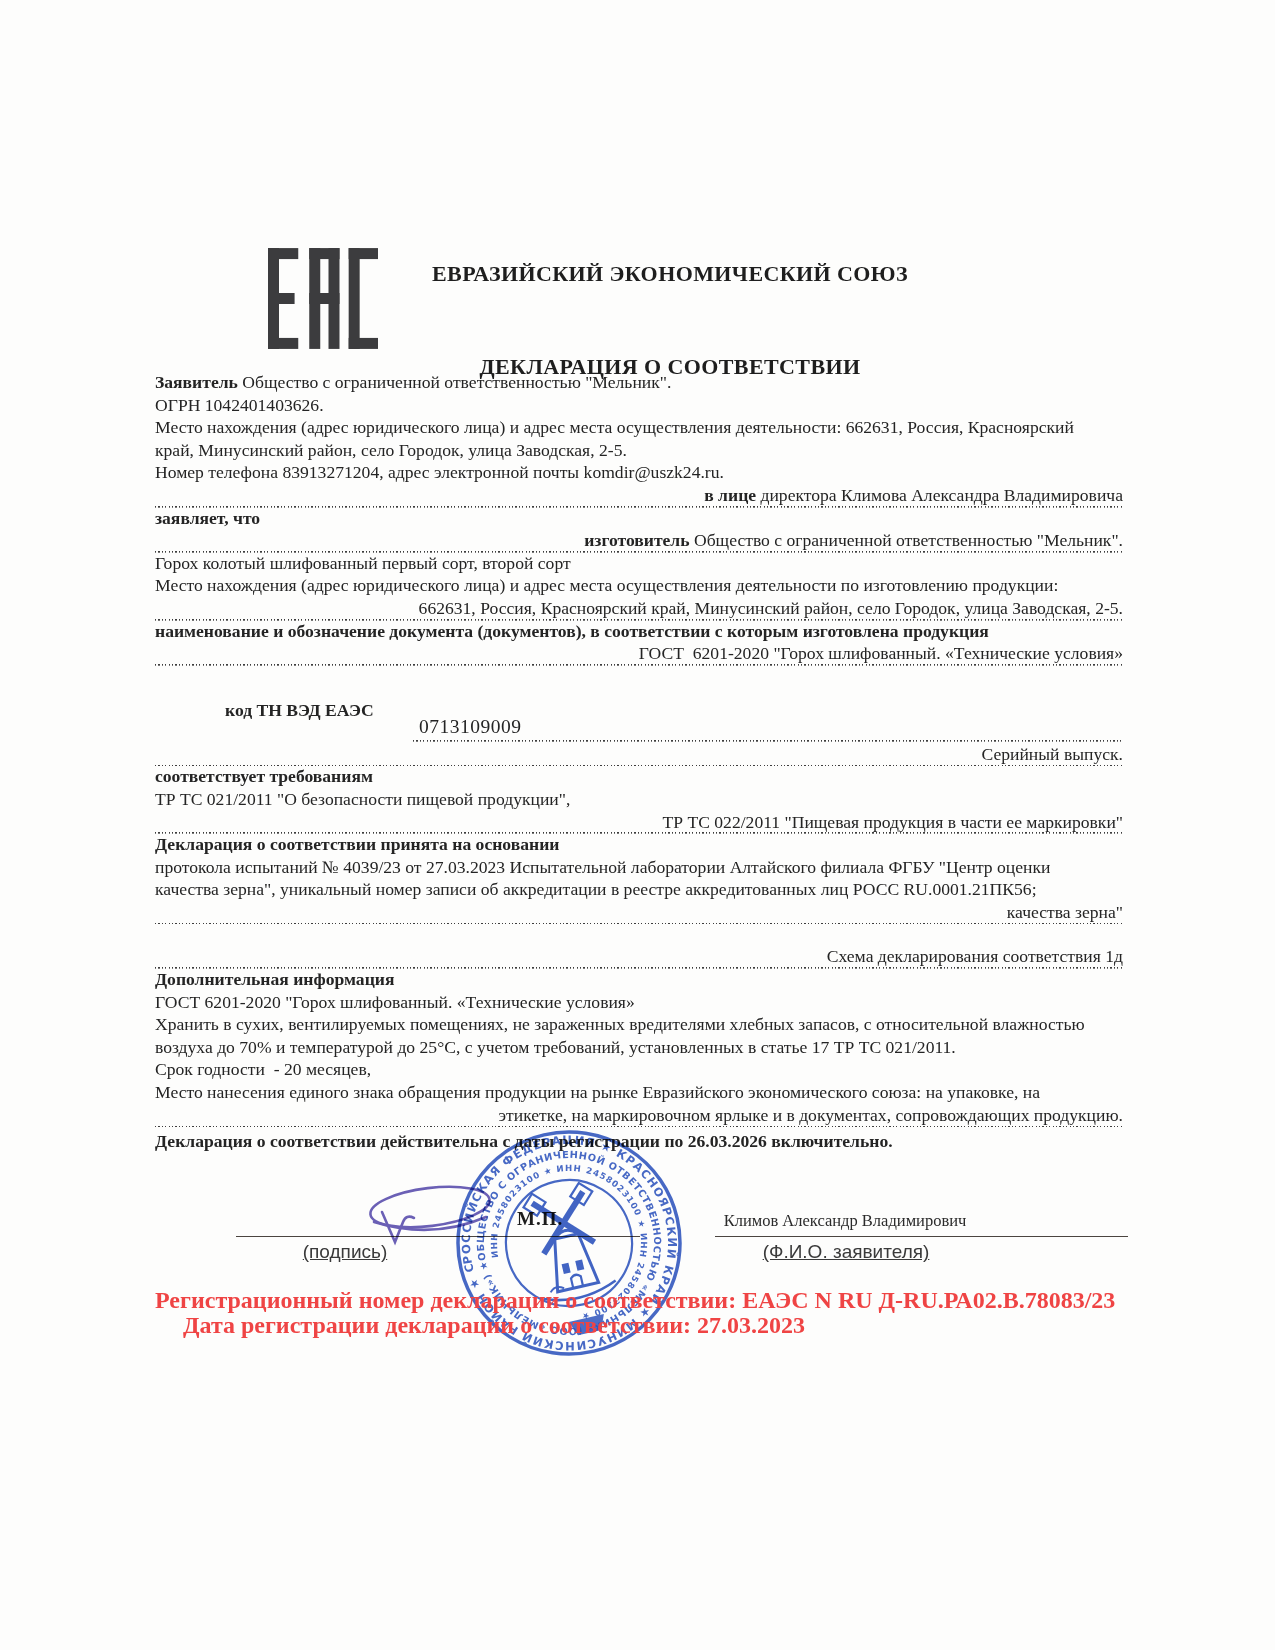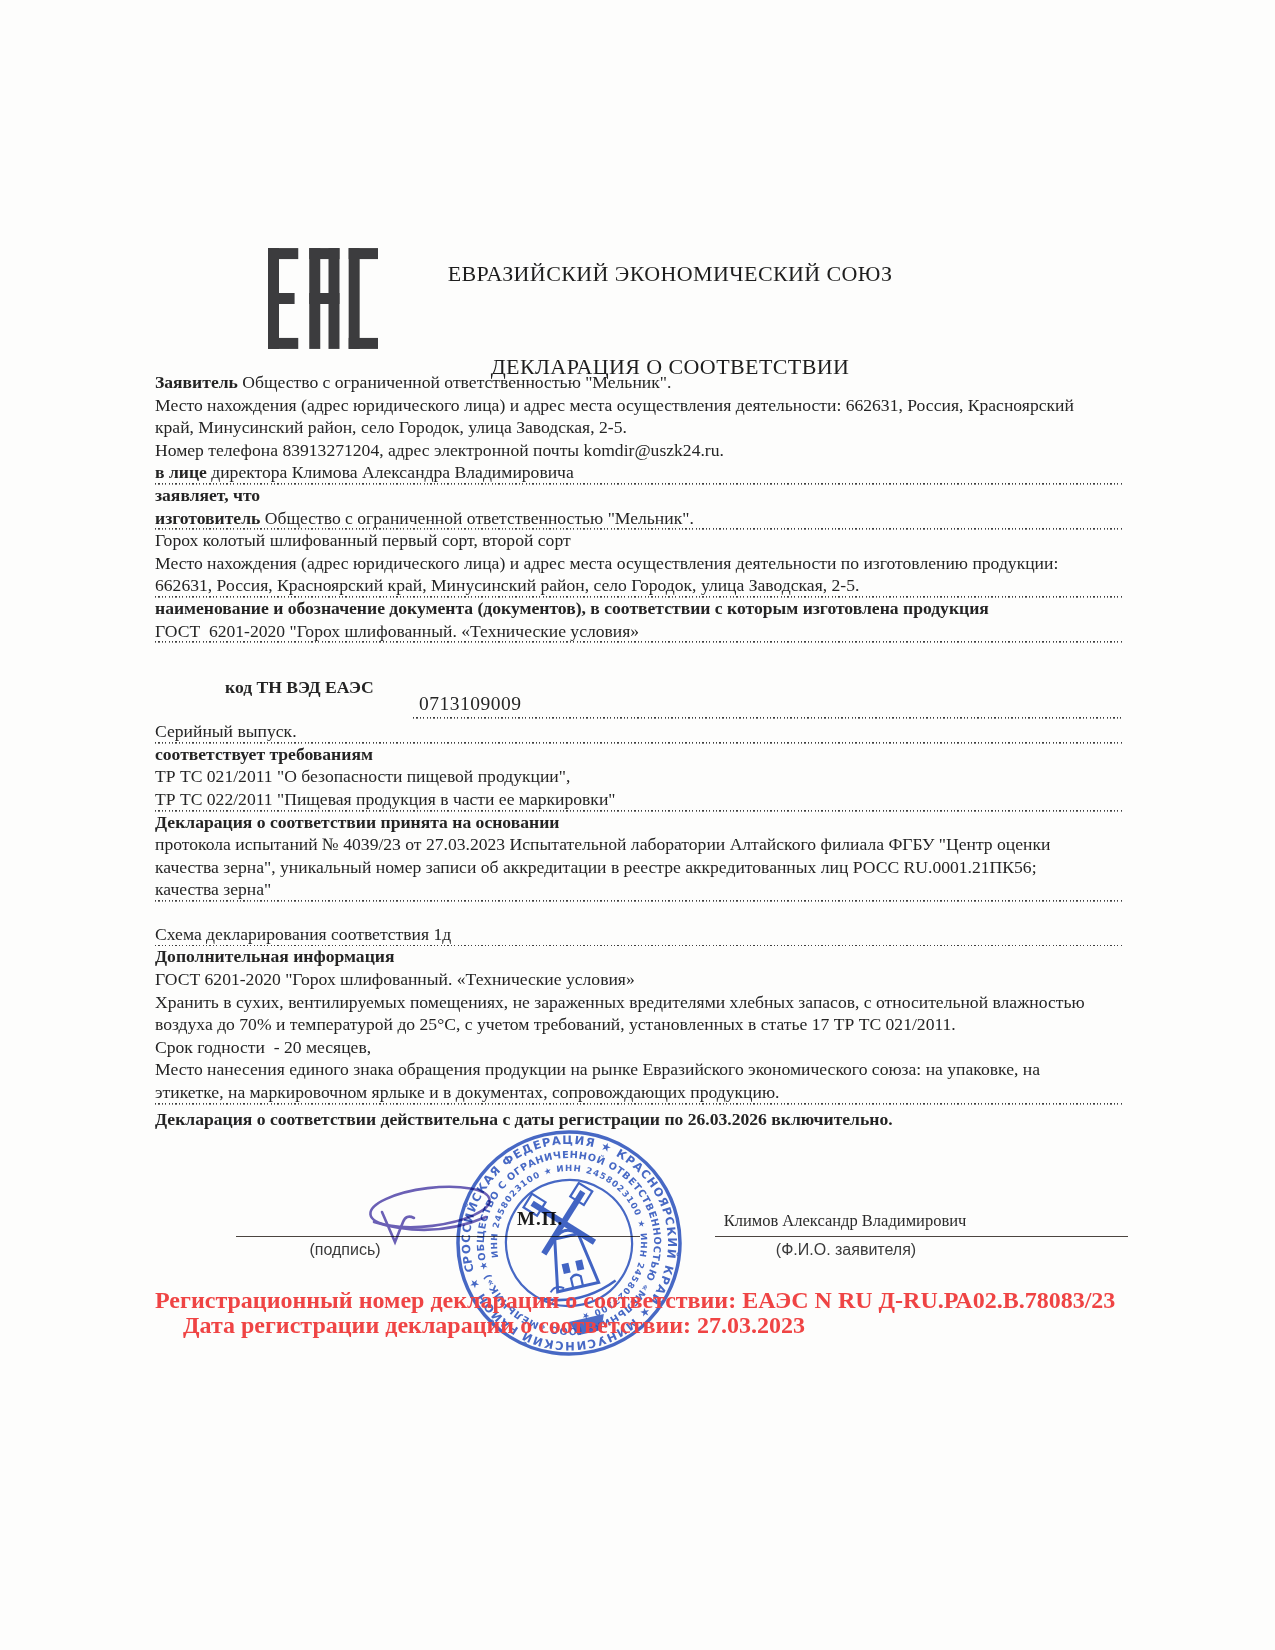--- a/index.html
+++ b/index.html
@@ -4,43 +4,43 @@
 <style>
   * { margin:0; padding:0; box-sizing:border-box; }
   html,body { background:#ffffff; }
   .page {
     position:relative; width:1275px; height:1650px; background:#fdfdfc;
     font-family:"Liberation Serif","DejaVu Serif",serif; color:#242424; overflow:hidden;
   }
   
   .titles {
     position:absolute; left:250px; top:196px; width:840px; text-align:center;
-    font-weight:normal; font-size:22px; line-height:31px; color:#1e1e1e; letter-spacing:.4px;
+    font-weight:bold; font-size:22px; line-height:31px; color:#1e1e1e; letter-spacing:.4px;
     white-space:pre;
   }
   .eac { position:absolute; left:268px; top:245px; width:110px; height:107px; }
   
   .flow { position:absolute; left:155px; top:372px; width:968px; font-size:17.6px; }
   .ln { position:relative; height:22.6px; white-space:pre; overflow:visible; line-height:21px; }
   .b { font-weight:bold; }
   .u {
     background-image:repeating-linear-gradient(90deg,#3d3d3d 0 1.2px,transparent 1.2px 3.4px);
-    background-repeat:no-repeat; background-position:0 100%; background-size:100% 1.7px;
+    background-repeat:no-repeat; background-position:0 100%; background-size:100% 1.7px;text-align:right;
   }
   .tnved { height:64px; margin-top:14px; }
   .tnved-label { position:absolute; left:70px; top:20px; }
   .tnved-code { position:absolute; left:264px; top:36px; font-size:19.5px; letter-spacing:.5px; }
   .tnved-underline { position:absolute; left:258px; right:0; bottom:2px; height:2px; }
   .gap6 { margin-top:22px; }
   .gap8 { margin-top:4px; }
   
   .rule { position:absolute; height:0; border-top:1.5px solid #4b4540; }
   .rule-sign { left:236px; top:1236px; width:404px; }
   .rule-fio  { left:715px; top:1236px; width:413px; }
-  .cap { position:absolute; font-family:"Liberation Sans","DejaVu Sans",sans-serif; font-size:16px; color:#3a3a3a; text-align:center; }
+  .cap { position:absolute; font-family:"Liberation Sans","DejaVu Sans",sans-serif; font-size:19px; color:#3a3a3a; text-align:center;text-decoration:underline; }
   .cap-sign { left:235px; top:1241px; width:220px; }
   .cap-fio  { left:710px; top:1241px; width:272px; }
   .fio-name { position:absolute; left:640px; top:1211px; width:410px; text-align:center; font-size:16.5px; color:#2b2b2b; }
   .mp { position:absolute; left:517px; top:1208px; font-size:19px; font-weight:bold; color:#1c1c1c; letter-spacing:1px; }
   .stamp { position:absolute; left:450px; top:1124px; width:238px; height:238px; mix-blend-mode:multiply; transform:rotate(-13deg); }
   .signature { position:absolute; left:352px; top:1176px; width:160px; height:80px; mix-blend-mode:multiply; }
   
   .reg { position:absolute; left:155px; font-weight:bold; font-size:24px; white-space:pre; color:#ef4444; }
   .reg1 { top:1287px; }
   .reg2 { top:1312px;margin-left:28px; }
@@ -71,20 +71,21 @@
     </svg>
   </div>
 
   <div class="titles">
     <div>ЕВРАЗИЙСКИЙ ЭКОНОМИЧЕСКИЙ СОЮЗ</div>
     <div>ДЕКЛАРАЦИЯ О СООТВЕТСТВИИ</div>
   </div>
 
   <div class="flow">
     <div class="ln"><span class="b">Заявитель</span><span> Общество с ограниченной ответственностью "Мельник".</span></div>
+    <div class="ln">ОГРН 1042401403626.</div>
     <div class="ln">Место нахождения (адрес юридического лица) и адрес места осуществления деятельности: 662631, Россия, Красноярский</div>
     <div class="ln">край, Минусинский район, село Городок, улица Заводская, 2-5.</div>
     <div class="ln">Номер телефона 83913271204, адрес электронной почты komdir@uszk24.ru.</div>
     <div class="ln u"><span class="b">в лице</span><span> директора Климова Александра Владимировича</span></div>
     <div class="ln b">заявляет, что</div>
     <div class="ln u"><span class="b">изготовитель</span><span> Общество с ограниченной ответственностью "Мельник".</span></div>
     <div class="ln">Горох колотый шлифованный первый сорт, второй сорт</div>
     <div class="ln">Место нахождения (адрес юридического лица) и адрес места осуществления деятельности по изготовлению продукции:</div>
     <div class="ln u">662631, Россия, Красноярский край, Минусинский район, село Городок, улица Заводская, 2-5.</div>
     <div class="ln b">наименование и обозначение документа (документов), в соответствии с которым изготовлена продукция</div>

